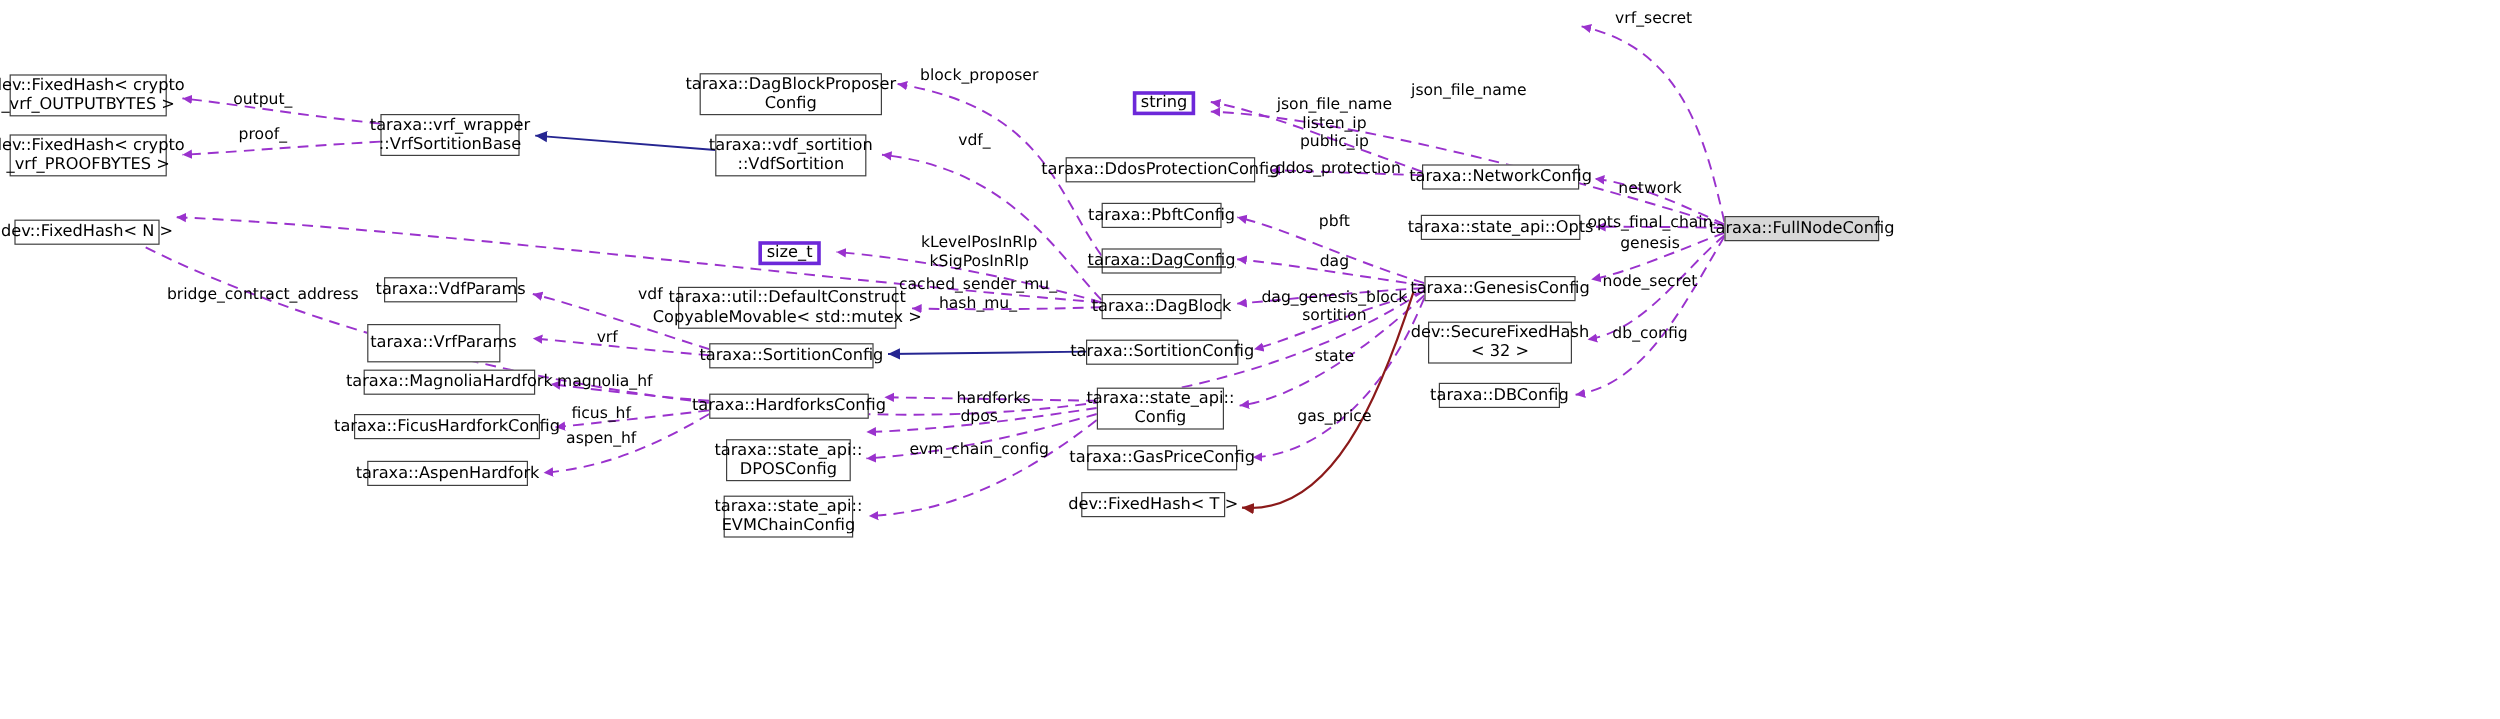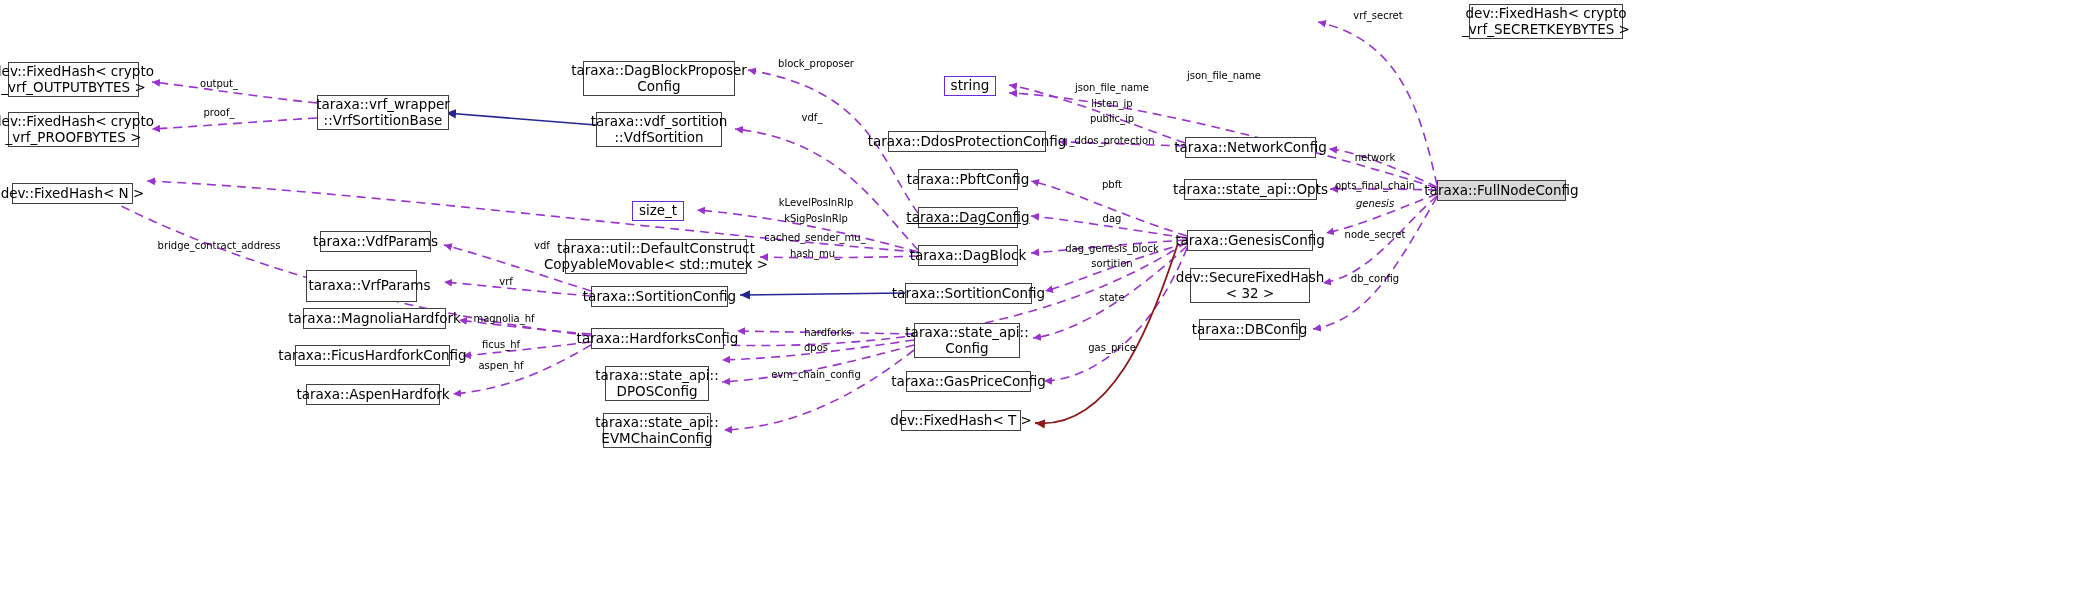--- a/index.html
+++ b/index.html
@@ -20,25 +20,25 @@
     color:#000000;
     font-size:13.5px;
     line-height:15.5px;
     text-align:center;
     display:flex;
     align-items:center;
     justify-content:center;
     white-space:pre;
     padding:1px 4px;
   }
-  .node.thin{border:1px solid #6d28d9;}
+  .node.thin{border:3px solid #6d28d9;}
   .node.focus{background:#d8d8d8;border:1px solid #404040;}
   .edge-label{
     position:absolute;
-    font-size:10px;
+    font-size:13px;
     line-height:15.5px;
     color:#000000;
     white-space:pre;
     text-align:center;
     transform:translateX(-50%);
   }
 </style>
 </head>
 <body>
 
@@ -126,21 +126,21 @@
 
       <path d="M1178,243 C1150,330 1110,430 1035,423"></path>
     </g>
   </svg>
 
   <div class="node" style="left:8px;top:62px;width:131px;height:35px;">dev::FixedHash&lt; crypto
 _vrf_OUTPUTBYTES &gt;</div>
   <div class="node" style="left:8px;top:112px;width:131px;height:35px;">dev::FixedHash&lt; crypto
 _vrf_PROOFBYTES &gt;</div>
   <div class="node" style="left:12px;top:183px;width:121px;height:21px;">dev::FixedHash&lt; N &gt;</div>
-  <div class="node" style="left:317px;top:95px;width:132px;height:35px;">taraxa::vrf_wrapper
+  <div class="node" style="left:317px;top:95px;width:116px;height:35px;">taraxa::vrf_wrapper
 ::VrfSortitionBase</div>
   <div class="node" style="left:320px;top:231px;width:111px;height:21px;">taraxa::VdfParams</div>
   <div class="node" style="left:306px;top:270px;width:111px;height:32px;padding-left:20px;">taraxa::VrfParams</div>
   <div class="node" style="left:303px;top:308px;width:143px;height:21px;">taraxa::MagnoliaHardfork</div>
   <div class="node" style="left:295px;top:345px;width:155px;height:21px;">taraxa::FicusHardforkConfig</div>
   <div class="node" style="left:306px;top:384px;width:134px;height:21px;">taraxa::AspenHardfork</div>
   <div class="node" style="left:583px;top:61px;width:152px;height:35px;">taraxa::DagBlockProposer
 Config</div>
   <div class="node" style="left:596px;top:112px;width:126px;height:35px;">taraxa::vdf_sortition
 ::VdfSortition</div>
@@ -156,22 +156,20 @@
   <div class="node thin" style="left:944px;top:76px;width:52px;height:20px;">string</div>
   <div class="node" style="left:888px;top:131px;width:158px;height:21px;">taraxa::DdosProtectionConfig</div>
   <div class="node" style="left:918px;top:169px;width:100px;height:21px;">taraxa::PbftConfig</div>
   <div class="node" style="left:918px;top:207px;width:100px;height:21px;text-decoration:underline;">taraxa::DagConfig</div>
   <div class="node" style="left:918px;top:245px;width:100px;height:21px;">taraxa::DagBlock</div>
   <div class="node" style="left:905px;top:283px;width:127px;height:21px;">taraxa::SortitionConfig</div>
   <div class="node" style="left:914px;top:323px;width:106px;height:35px;">taraxa::state_api::
 Config</div>
   <div class="node" style="left:906px;top:371px;width:125px;height:21px;">taraxa::GasPriceConfig</div>
   <div class="node" style="left:901px;top:410px;width:120px;height:21px;">dev::FixedHash&lt; T &gt;</div>
-  <div class="node" style="left:1469px;top:4px;width:154px;height:35px;">dev::FixedHash&lt; crypto
-_vrf_SECRETKEYBYTES &gt;</div>
   <div class="node" style="left:1185px;top:137px;width:131px;height:21px;text-align:center;">taraxa::NetworkConfig</div>
   <div class="node" style="left:1184px;top:179px;width:133px;height:21px;">taraxa::state_api::Opts</div>
   <div class="node" style="left:1187px;top:230px;width:126px;height:21px;">taraxa::GenesisConfig</div>
   <div class="node" style="left:1190px;top:268px;width:120px;height:35px;">dev::SecureFixedHash
 &lt; 32 &gt;</div>
   <div class="node" style="left:1199px;top:319px;width:101px;height:21px;">taraxa::DBConfig</div>
   <div class="node focus" style="left:1437px;top:180px;width:129px;height:21px;">taraxa::FullNodeConfig</div>
 
   <div class="edge-label" style="left:219px;top:76px;">output_</div>
   <div class="edge-label" style="left:219px;top:105px;">proof_</div>
@@ -197,17 +195,17 @@
   <div class="edge-label" style="left:1112px;top:177px;">pbft</div>
   <div class="edge-label" style="left:1112px;top:211px;">dag</div>
   <div class="edge-label" style="left:1112px;top:241px;">dag_genesis_block</div>
   <div class="edge-label" style="left:1112px;top:256px;">sortition</div>
   <div class="edge-label" style="left:1112px;top:290px;">state</div>
   <div class="edge-label" style="left:1112px;top:340px;">gas_price</div>
   <div class="edge-label" style="left:1378px;top:8px;">vrf_secret</div>
   <div class="edge-label" style="left:1224px;top:68px;">json_file_name</div>
   <div class="edge-label" style="left:1375px;top:150px;">network</div>
   <div class="edge-label" style="left:1375px;top:178px;">opts_final_chain</div>
-  <div class="edge-label" style="left:1375px;top:196px;font-style:italic;">genesis</div>
+  <div class="edge-label" style="left:1375px;top:196px;">genesis</div>
   <div class="edge-label" style="left:1375px;top:227px;">node_secret</div>
   <div class="edge-label" style="left:1375px;top:271px;">db_config</div>
 
 </div>
 
 </body></html>

